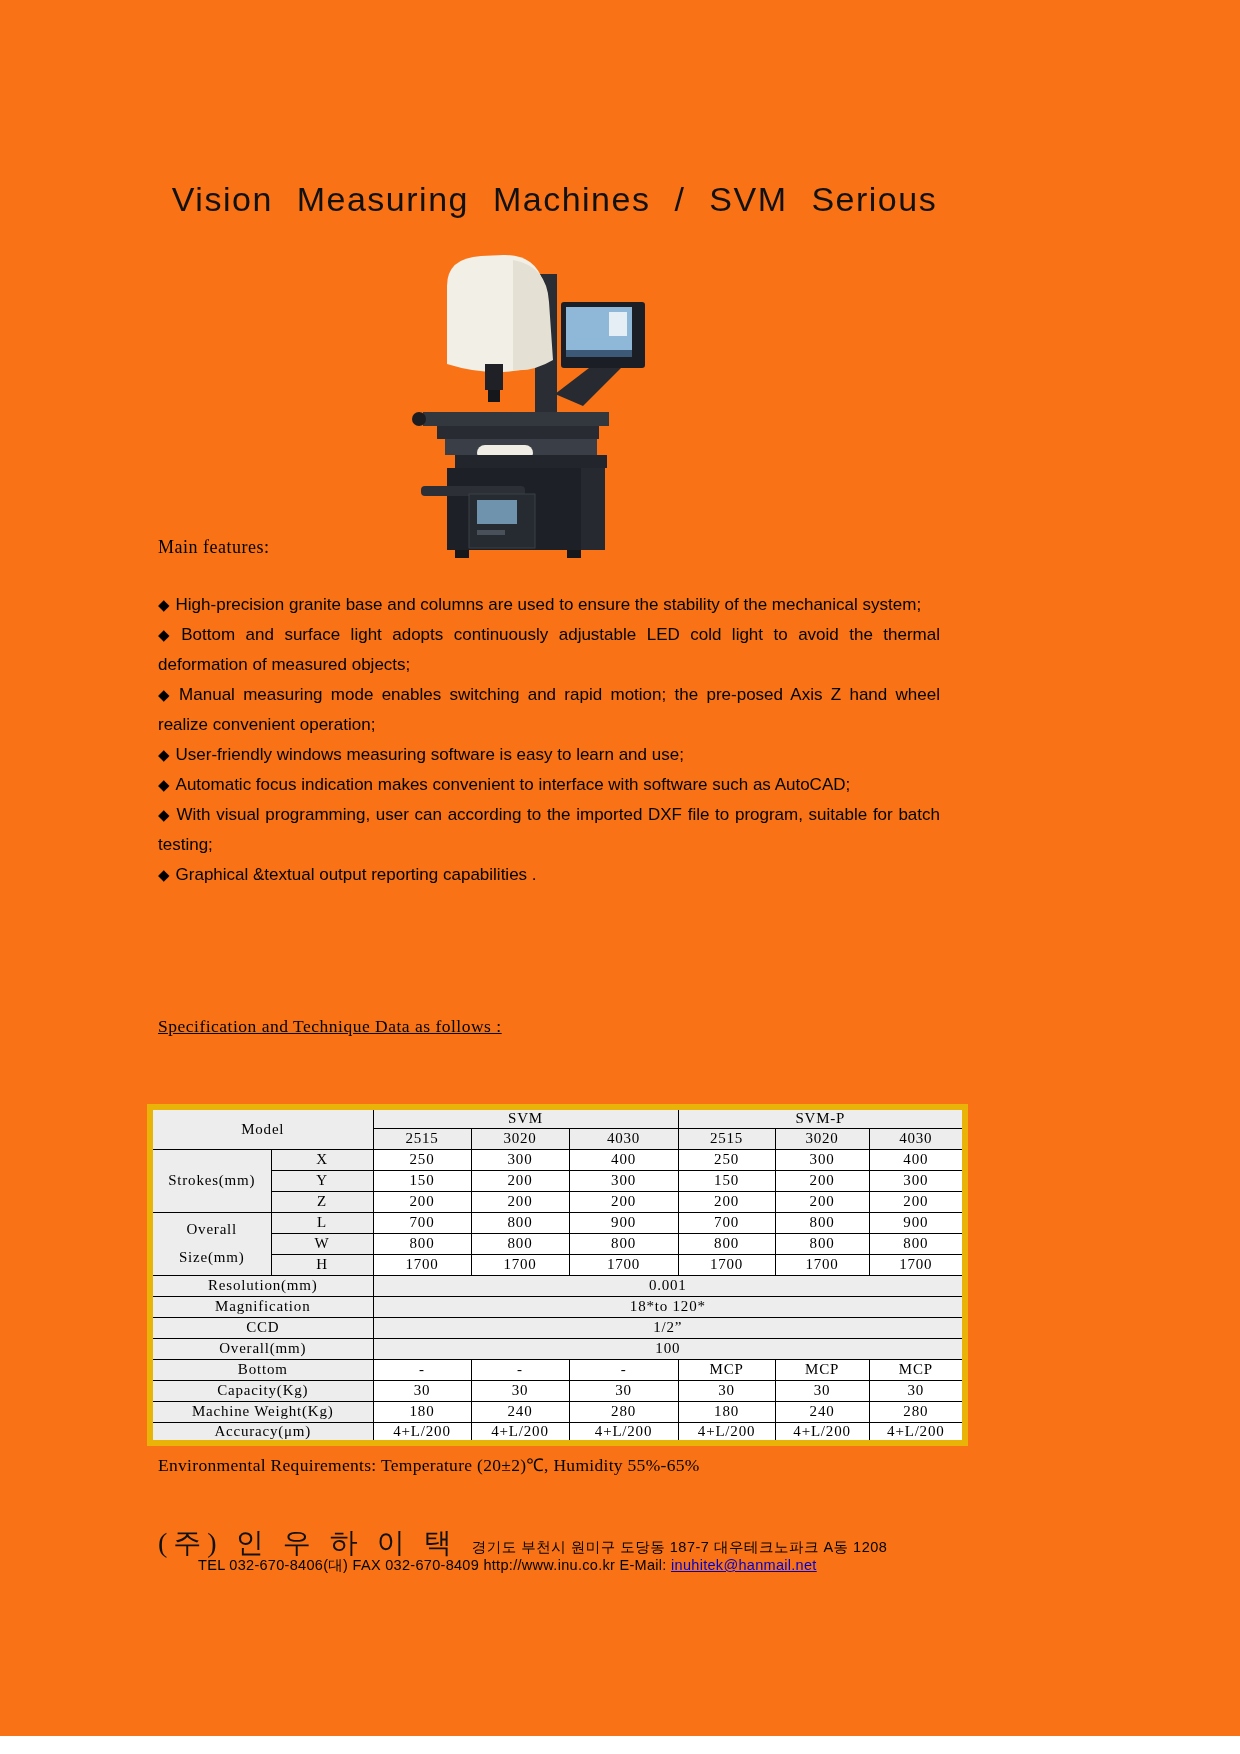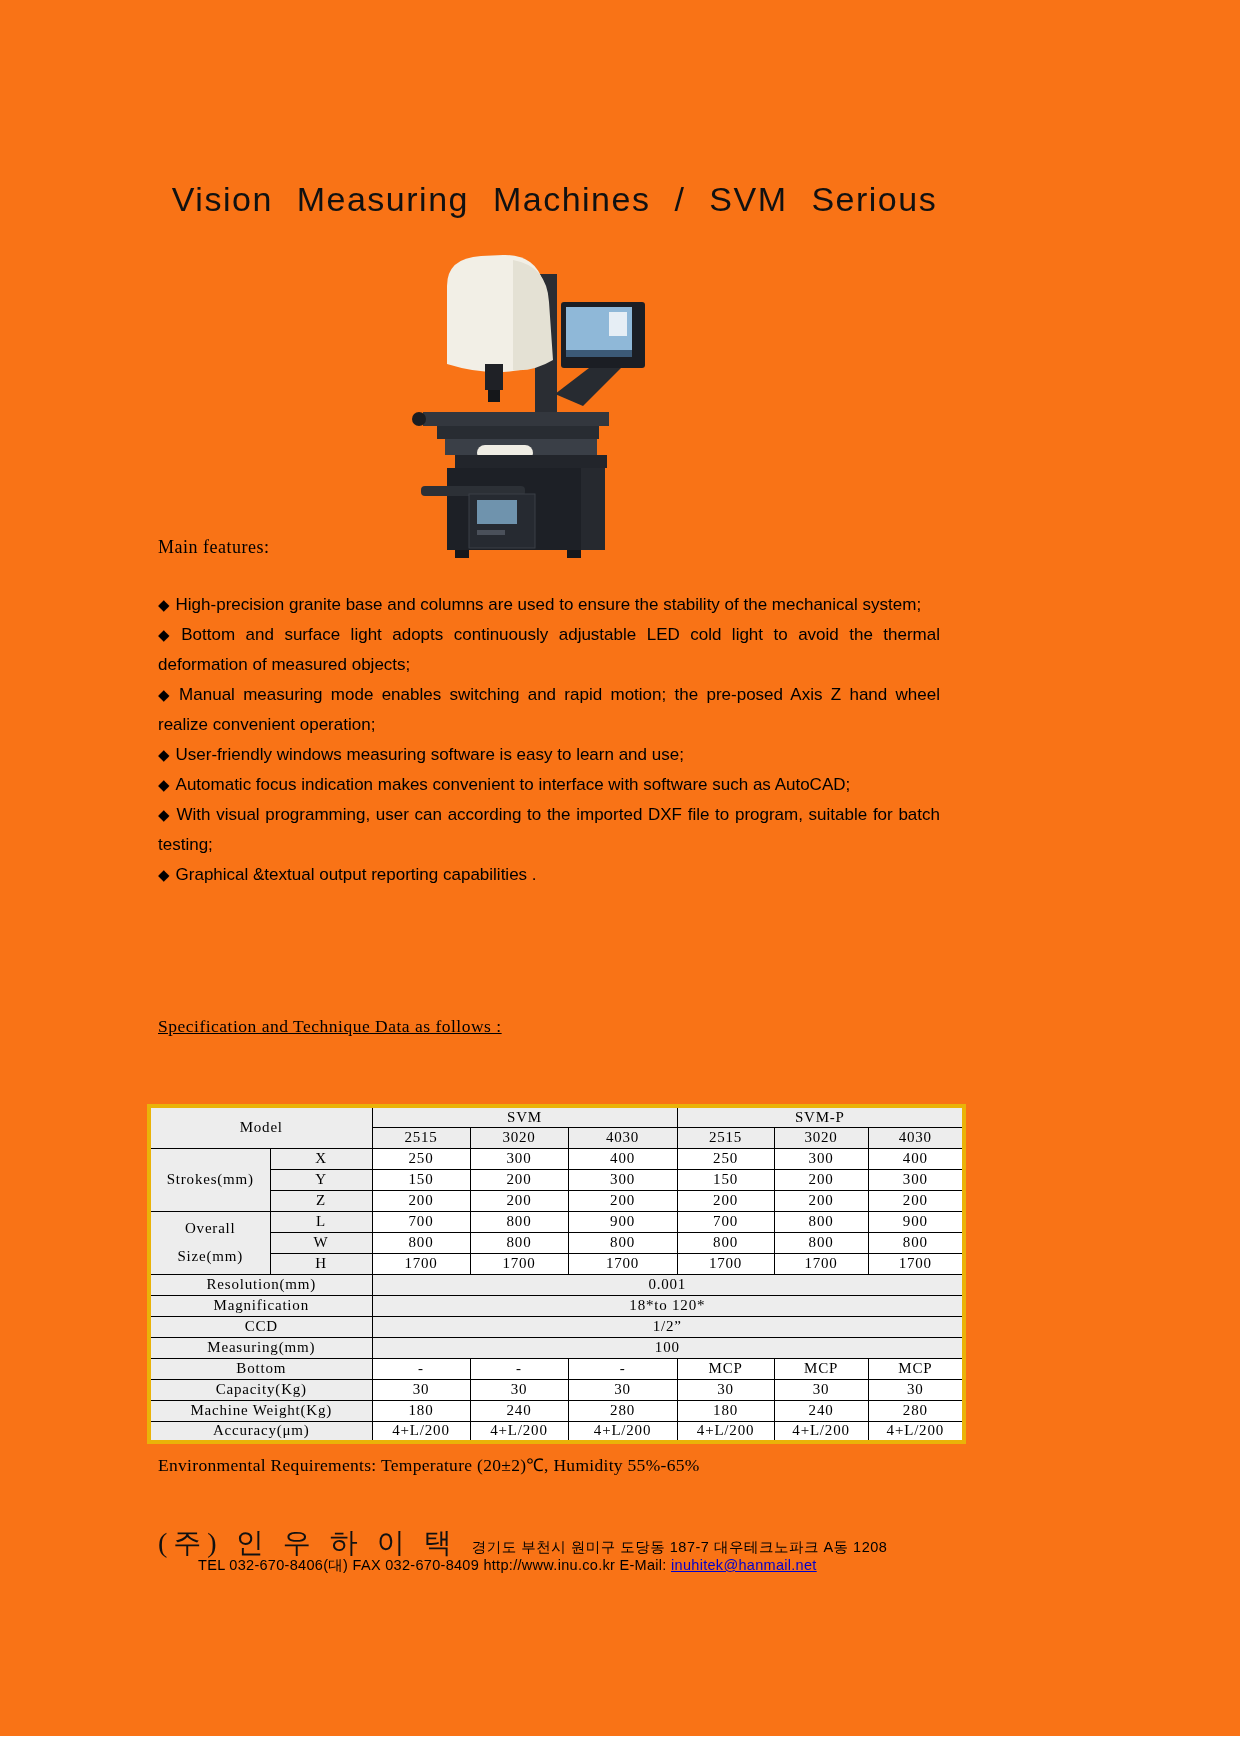--- a/index.html
+++ b/index.html
@@ -33,21 +33,21 @@
   .spec-heading {
     position:absolute; left:158px; top:1016px;
     font-family:"Liberation Serif", serif; font-size:17.5px;
     text-decoration:underline; letter-spacing:0.5px;
   }
 
   .spec-table {
     position:absolute; left:147px; top:1104px; width:815px;
     border-collapse:collapse; table-layout:fixed;
     font-family:"Liberation Serif", serif; font-size:15px; text-align:center;
-    border:4px solid #eab308;
+    border:6px solid #eab308;
   }
   .spec-table td {
     border:1px solid #000; height:21px; padding:0 2px;
     letter-spacing:0.8px; background:#ffffff; overflow:hidden; white-space:nowrap;
   }
   .spec-table td.lab { background:#ededed; }
   .overall-cell { line-height:1.05; }
   .overall-cell div { padding:6px 0; }
 
   .env-line {
@@ -223,21 +223,21 @@
       </tr>
       <tr>
         <td class="lab" colspan="2">Magnification</td>
         <td class="lab" colspan="6">18*to 120*</td>
       </tr>
       <tr>
         <td class="lab" colspan="2">CCD</td>
         <td class="lab" colspan="6">1/2”</td>
       </tr>
       <tr>
-        <td class="lab" colspan="2">Measuring(mm)</td>
+        <td class="lab" colspan="2">Overall(mm)</td>
         <td class="lab" colspan="6">100</td>
       </tr>
       <tr>
         <td class="lab" colspan="2">Bottom</td>
         <td>-</td>
         <td>-</td>
         <td>-</td>
         <td>MCP</td>
         <td>MCP</td>
         <td>MCP</td>

